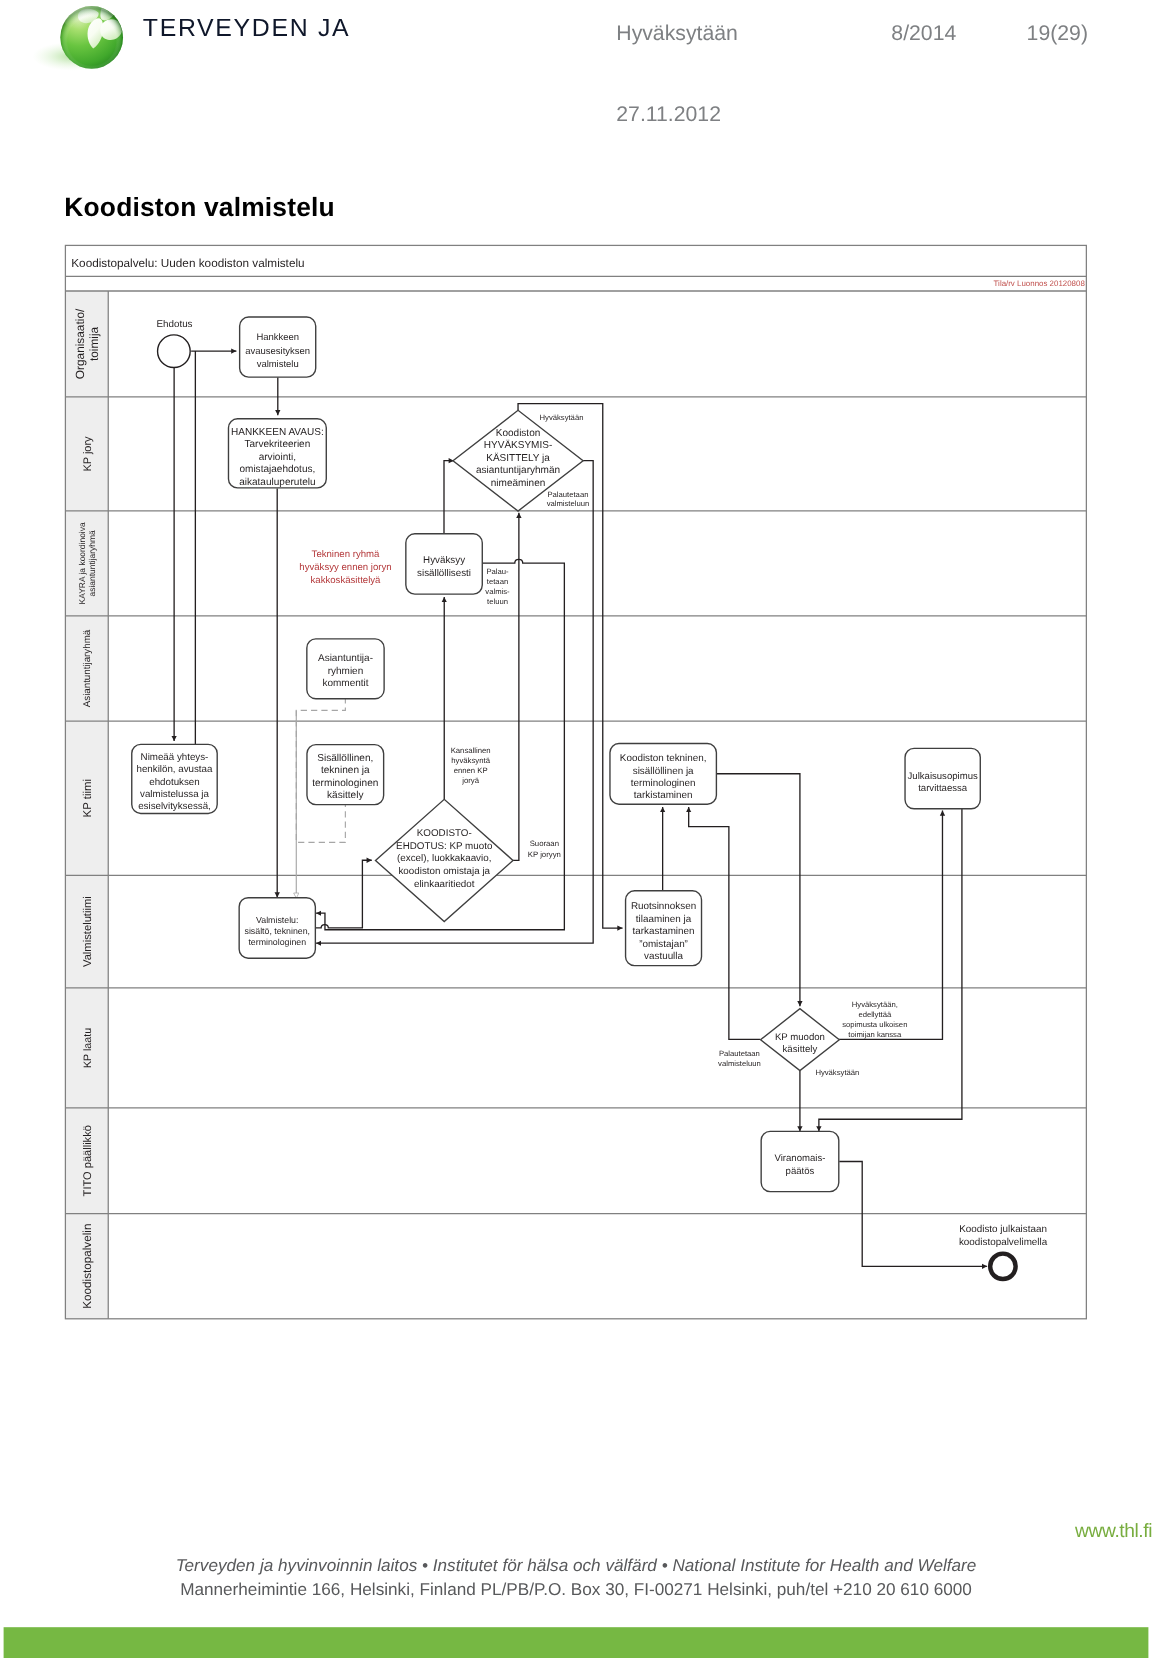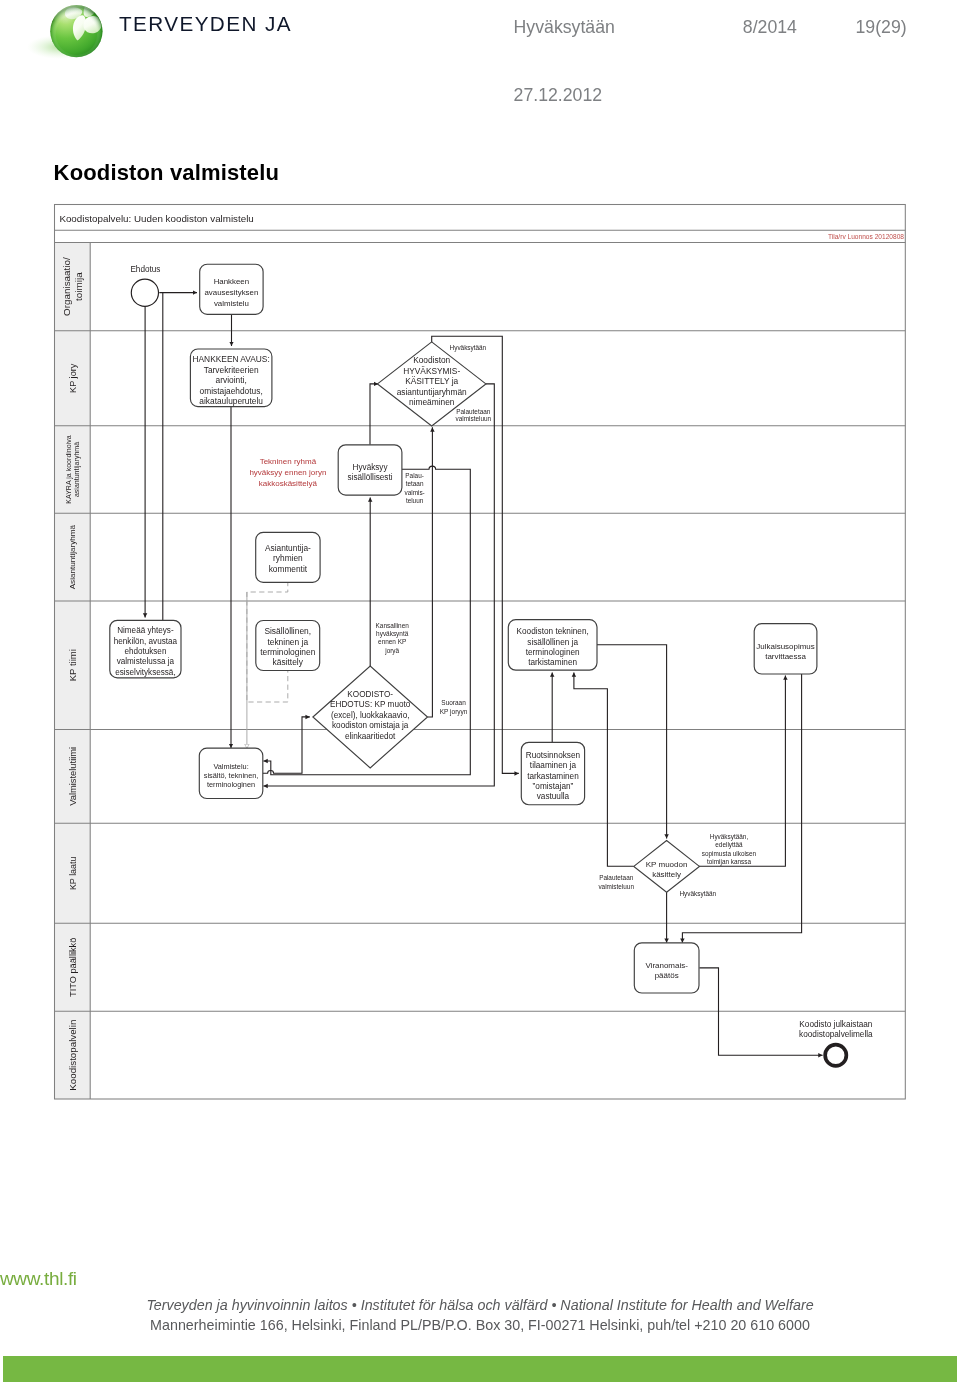--- a/index.html
+++ b/index.html
@@ -5,21 +5,21 @@
   html,body{margin:0;padding:0;}
   body{width:960px;height:1382px;background:#fff;font-family:"Liberation Sans",sans-serif;position:relative;overflow:hidden;}
   .page{position:absolute;left:0;top:0;width:960px;height:1382px;}
   .orgname{position:absolute;left:119px;top:13.2px;color:#0f172a;font-size:20.7px;letter-spacing:1.41px;line-height:21.2px;white-space:pre;}
   .hdr{position:absolute;color:#7e8083;font-size:17.7px;white-space:pre;}
   .hdr-doc{left:513.6px;top:17.2px;}
   .hdr-num{left:742.8px;top:17.2px;}
   .hdr-page{left:855.5px;top:17.2px;}
   .hdr-date{left:513.6px;top:84.5px;}
   .doctitle{position:absolute;left:53.6px;top:160px;color:#000;font-size:22px;font-weight:bold;letter-spacing:0.15px;}
-  .f-web{position:absolute;left:0;top:1268px;width:960px;text-align:left;color:#78ad3f;font-size:19px;font-family:"Liberation Sans",sans-serif;letter-spacing:-0.35px;}
+  .f-web{position:absolute;left:0;top:1268px;width:960px;text-align:right;color:#78ad3f;font-size:16px;font-family:"Liberation Sans",sans-serif;letter-spacing:-0.35px;}
   .f-l1{position:absolute;left:0;top:1297px;width:960px;text-align:center;color:#58595b;font-size:14.3px;font-style:italic;}
   .f-l2{position:absolute;left:0;top:1317px;width:960px;text-align:center;color:#58595b;font-size:14.3px;}
   .f-bar{position:absolute;left:2.7px;top:1355.5px;width:954px;height:27px;background:#76b843;}
   #diagram{position:absolute;left:0;top:0;}
   text{font-family:"Liberation Sans",sans-serif;}
 </style>
 </head>
 <body>
 
 <div class="page">
@@ -66,21 +66,21 @@
     <path d="M66.8 18.1 C70.9 14.7 78.0 15.6 80.8 19.7 C83.4 23.5 81.7 29.2 77.3 31.9 C72.8 34.7 66.4 33.1 64.3 28.9 C62.5 25.3 63.7 20.6 66.8 18.1 Z" fill="url(#petalGrad)"></path>
   </g>
   <circle cx="56.4" cy="31.2" r="26.1" fill="url(#rimGrad)"></circle>
   <ellipse cx="52" cy="14" rx="19" ry="9.5" fill="url(#glossGrad)" transform="rotate(-10 52 14)"></ellipse>
 </svg>
 
 <div class="orgname"><span>TERVEYDEN JA</span><br></div>
 <div class="hdr hdr-doc">Hyväksytään</div>
 <div class="hdr hdr-num">8/2014</div>
 <div class="hdr hdr-page">19(29)</div>
-<div class="hdr hdr-date">27.12.2012</div>
+<div class="hdr hdr-date">27.11.2012</div>
 <div class="doctitle">Koodiston valmistelu</div>
 
 <div class="f-web">www.thl.fi</div>
 <div class="f-l1">Terveyden ja hyvinvoinnin laitos • Institutet för hälsa och välfärd • National Institute for Health and Welfare</div>
 <div class="f-l2">Mannerheimintie 166, Helsinki, Finland PL/PB/P.O. Box 30, FI-00271 Helsinki, puh/tel +210 20 610 6000</div>
 <div class="f-bar"></div>
 <svg id="diagram" width="960" height="1382" viewBox="0 0 960 1382">
 <defs>
 <marker id="arrow" viewBox="0 0 10 10" refX="9.2" refY="5" markerWidth="4.4" markerHeight="5.2" orient="auto-start-reverse">
           <path d="M0.2 0.4 L9.2 5 L0.2 9.6 z" fill="#231f20"></path>

